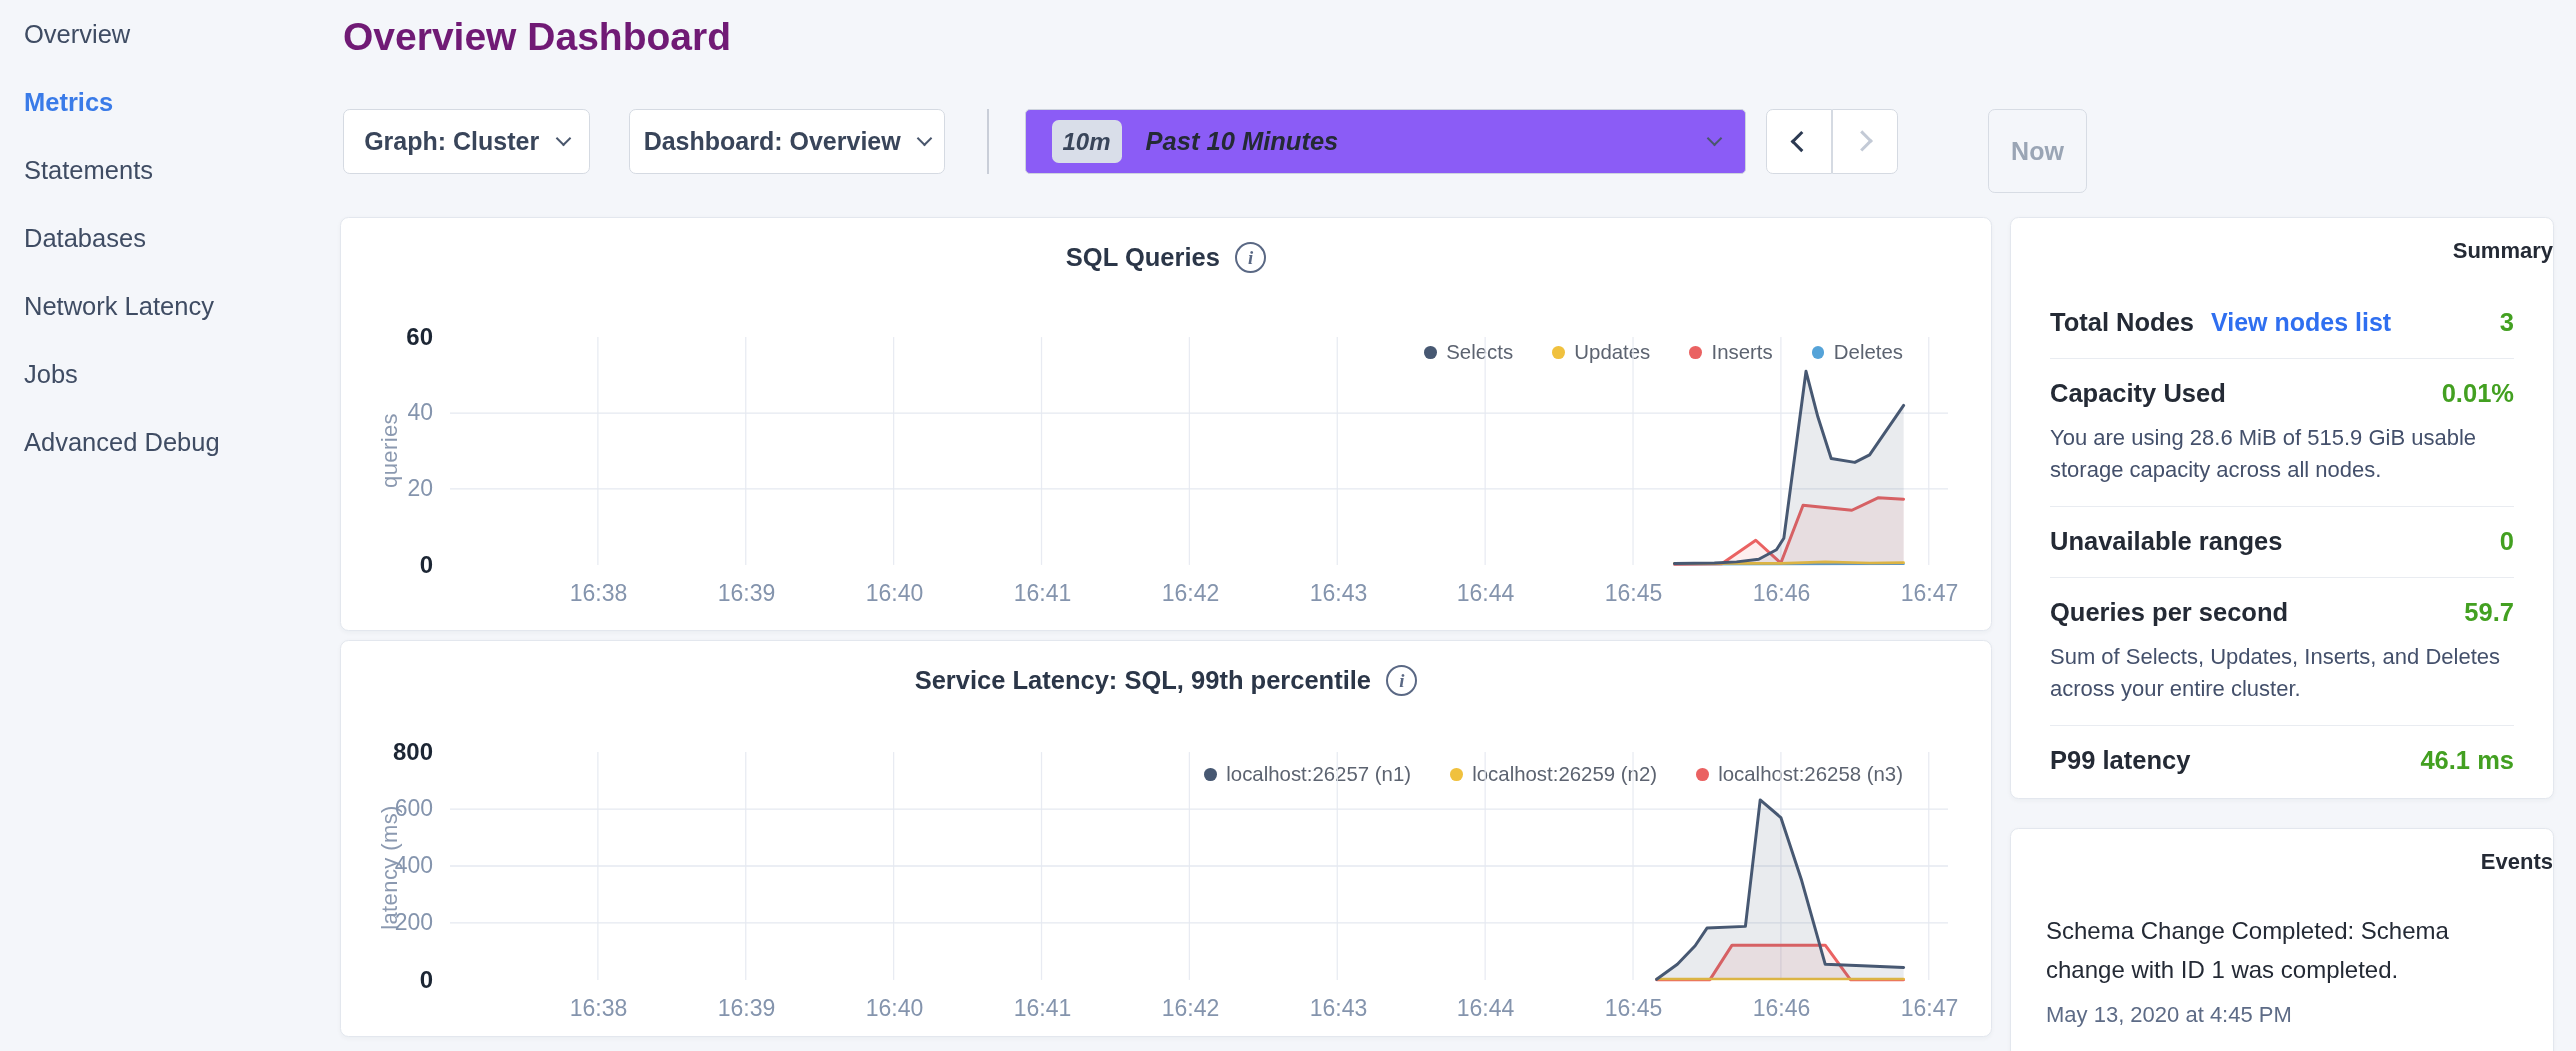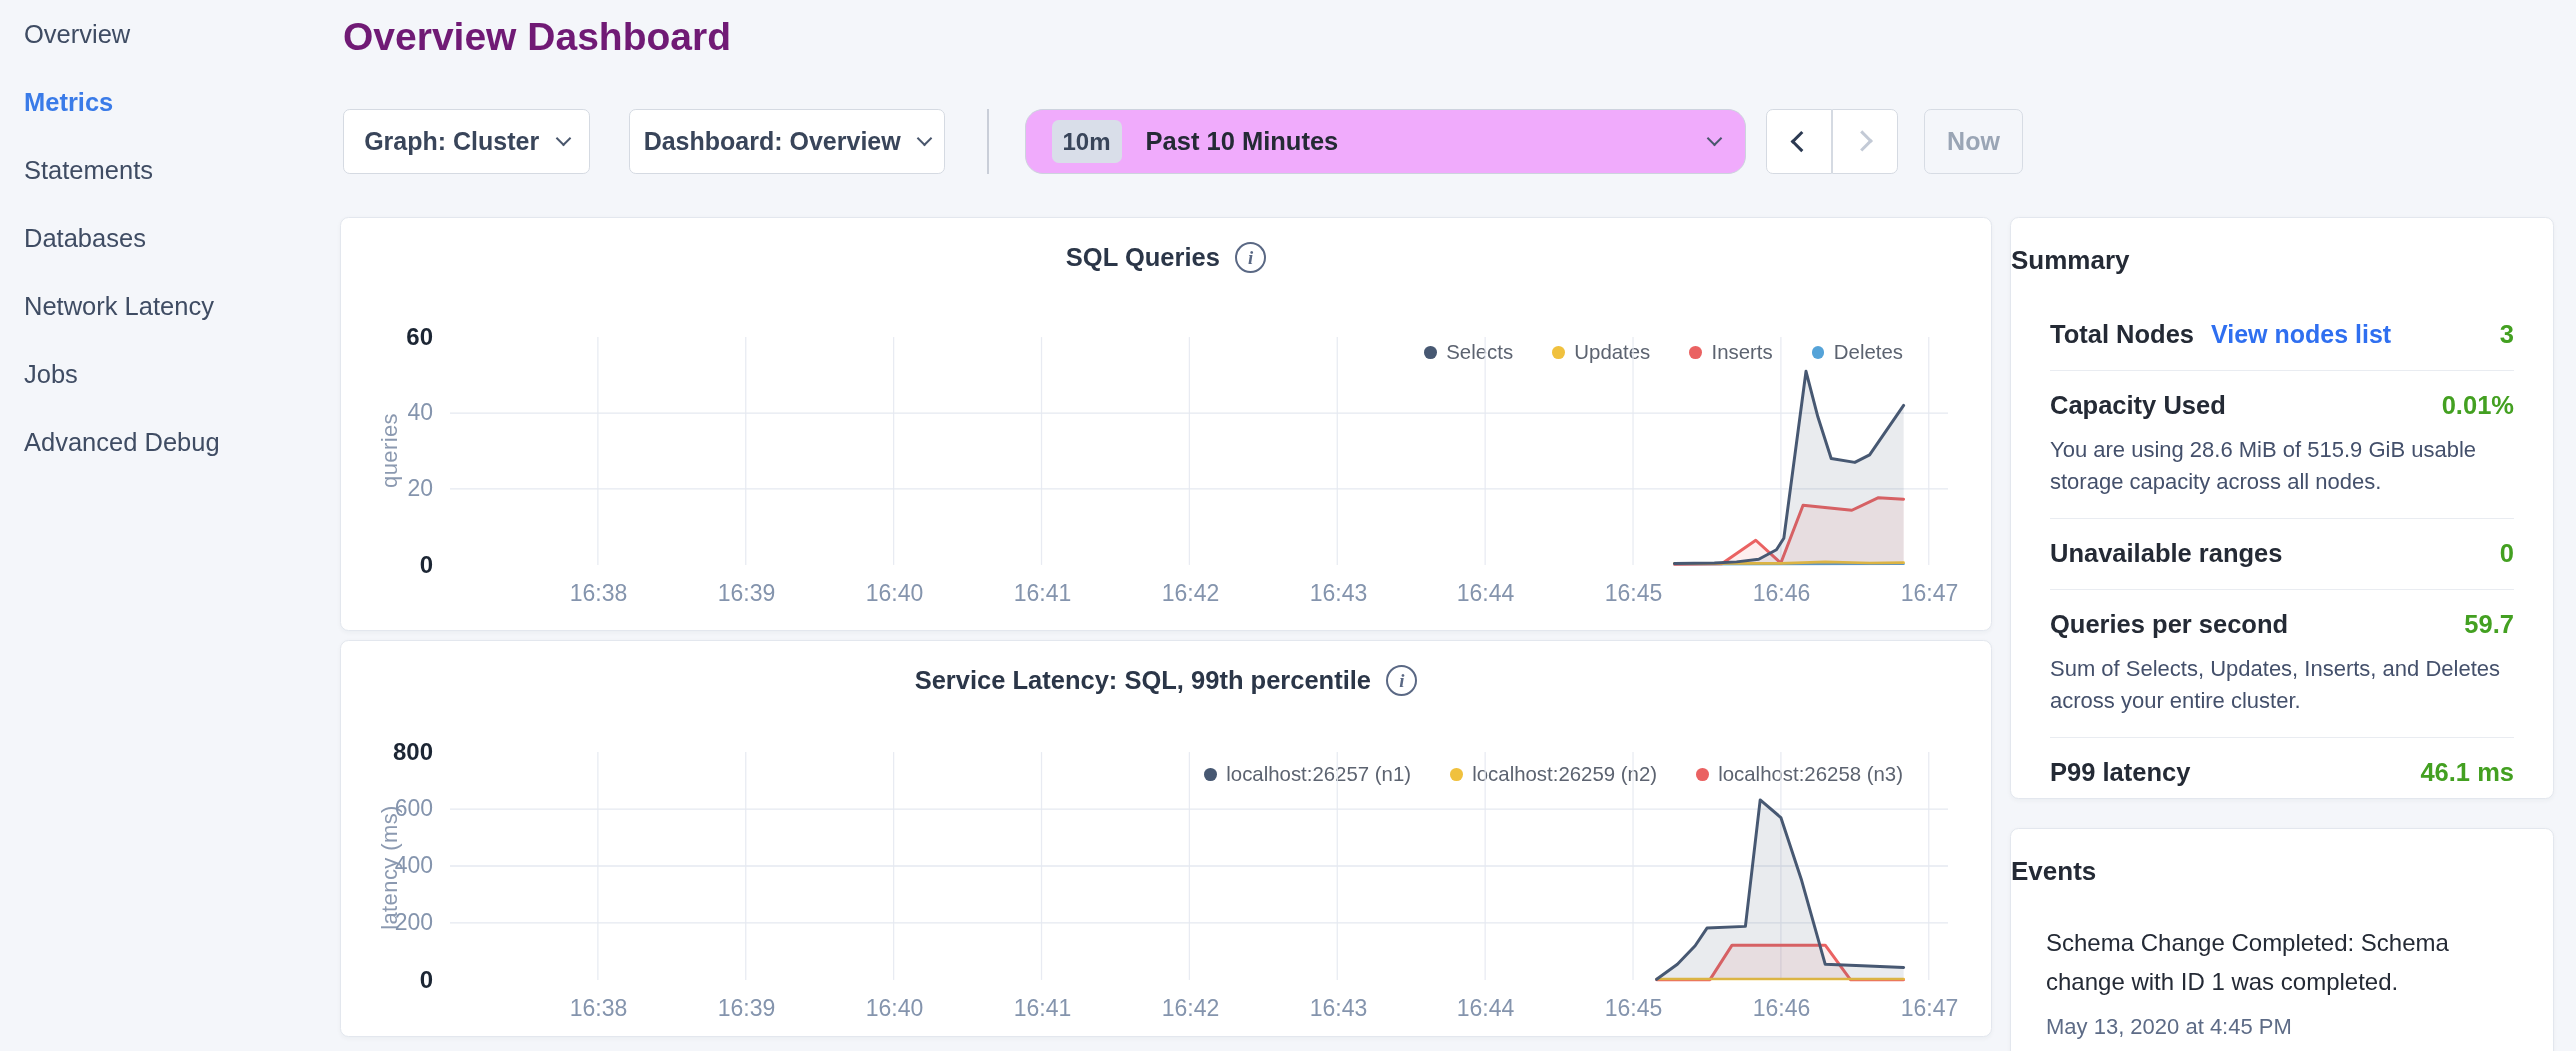--- a/index.html
+++ b/index.html
@@ -27,40 +27,40 @@
   }
   .btn-graph { left:343px; width:247px; }
   .btn-dash  { left:629px; width:316px; }
   .chev-down {
     width:11px; height:11px; border-left:2.6px solid #4a576d; border-bottom:2.6px solid #4a576d;
     transform:rotate(-45deg); margin-top:-6.8px;
   }
   .tb-divider { position:absolute; left:987px; top:109px; width:1.7px; height:65px; background:#c9ced8; }
   .time-sel {
     position:absolute; left:1025px; top:109px; width:721px; height:65px;
-    background:#f0abfc; border:1.7px solid #cdd3de; border-radius:18px;
-    display:flex; align-items:center; gap:24px; padding:0 25.5px; cursor:pointer;
+    background:#8b5cf6; border:1.7px solid #cdd3de; border-radius:5px;
+    display:flex; align-items:center; gap:24px; padding:0 25.5px; cursor:pointer;font-style:italic;
   }
   .time-badge {
     background:#d9dee9; color:#39455a; font-weight:700; font-size:24px;
     padding:7.7px 11px; border-radius:6.8px;
   }
   .time-label { font-size:25.5px; font-weight:700; color:#242a35; }
   .time-sel .chev-down { margin-left:auto; border-color:#4a576d; }
   .pager { position:absolute; left:1766px; top:109px; height:65px; display:flex; }
   .pg-btn {
     width:66px; height:65px; background:#fff; border:1.7px solid #d5dae2;
     display:flex; align-items:center; justify-content:center; cursor:pointer;
   }
   .pg-btn.prev { border-radius:6.8px 0 0 6.8px; border-right:0.9px solid #d5dae2; }
   .pg-btn.next { border-radius:0 6.8px 6.8px 0; border-left:0.9px solid #d5dae2; }
   .chev-left  { width:14.5px; height:14.5px; border-left:3.4px solid #2c3a52; border-bottom:3.4px solid #2c3a52; transform:rotate(45deg); margin-left:5.1px; }
   .chev-right { width:14.5px; height:14.5px; border-left:3.4px solid #c3cad6; border-bottom:3.4px solid #c3cad6; transform:rotate(-135deg); margin-right:5.1px; }
   .btn-now {
-    position:absolute; left:1924px; top:109px; width:99px; height:65px;
+    position:absolute; left:1988px; top:109px; width:99px; height:84px;
     background:#f4f6fa; border:1.7px solid #d7dce4; border-radius:6.8px;
     display:flex; align-items:center; justify-content:center;
     font-size:25px; font-weight:700; color:#9aa5b5; cursor:default;text-align:right;
   }
   
   .card {
     position:absolute; background:#fff; border:0.9px solid #e3e7ee; border-radius:8.5px;
     box-shadow:0 1.7px 4.3px rgba(30,40,60,0.04);
   }
   .card-chart-1 { left:340px; top:217px; width:1652px; height:414px; }
@@ -98,21 +98,21 @@
     text-align:right; font-size:23px; color:#8494ad;
   }
   .ytick.edge { color:#1c2634; font-weight:700; font-size:24px; }
   .yaxis-title {
     position:absolute; width:187px; height:27px; text-align:center;
     transform:rotate(-90deg); font-size:22px; color:#8b99b0; letter-spacing:0.4px;
   }
   .card-chart-1 .yaxis-title { left:-44px; top:219px; }
   .card-chart-2 .yaxis-title { left:-44px; top:213px; }
   
-  .panel-title { margin-top:27px; text-align:left; font-size:26px; font-weight:700; color:#242a35; }
+  .panel-title { margin-top:20px; text-align:right; font-size:22px; font-weight:700; color:#242a35; }
   .summary-body { padding:0 39px; margin-top:24px; }
   .sum-row { padding:20.4px 0; border-bottom:1.7px solid #e9ecf1; }
   .sum-row:last-child { border-bottom:none; }
   .sum-main { display:flex; align-items:baseline; }
   .sum-label { font-size:25.5px; font-weight:700; color:#242a35; }
   .sum-link { font-size:25px; font-weight:600; color:#2f6ff0; margin-left:17px; cursor:pointer; }
   .sum-value { margin-left:auto; font-size:25.5px; font-weight:700; color:#43a021; }
   .sum-sub { margin-top:13.6px; font-size:22px; line-height:1.45; color:#44506b; }
   
   .events-body { padding:0 35px; }

